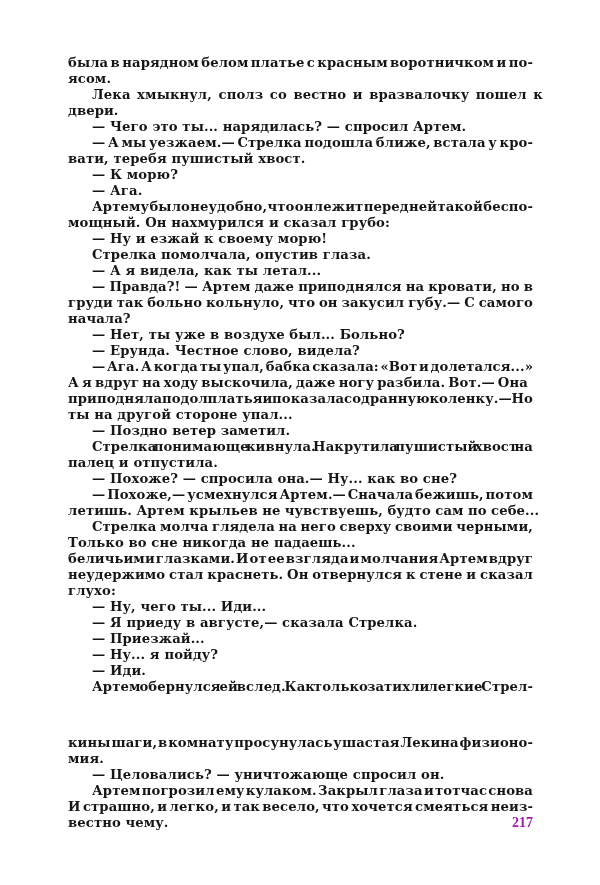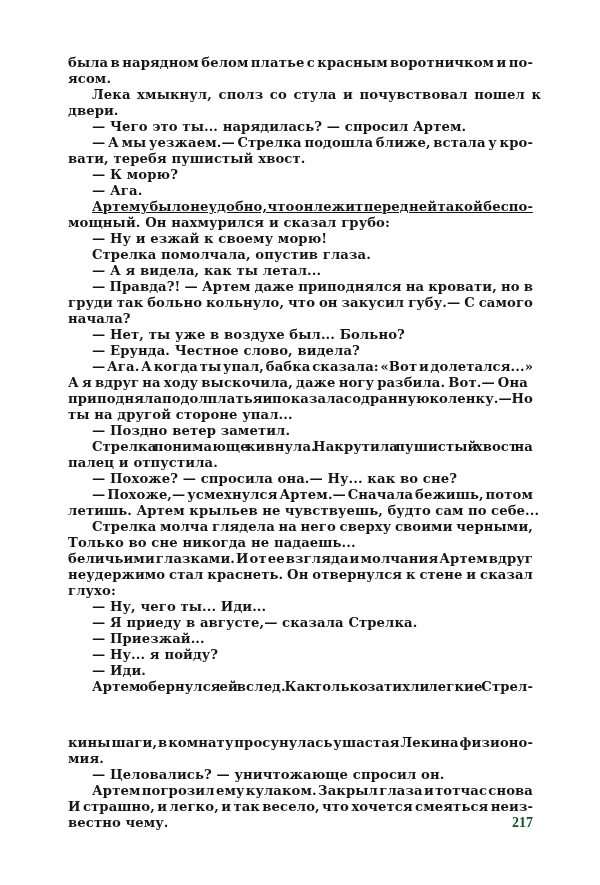--- a/index.html
+++ b/index.html
@@ -46,38 +46,38 @@
   }
   .page-number {
     position: absolute;
     left: 500px;
     top: 815px;
     width: 33px;
     text-align: right;
     font-family: "Liberation Serif", serif;
     font-weight: bold;
     font-size: 14px;
-    color: #14532d;
+    color: #a21caf;
   }
 </style>
 </head>
 <body>
 
 <div class="page">
   <div class="text-column" id="text-column">
       <div class="line" style="text-align-last: left; word-spacing: -2.32639px;">была в нарядном белом платье с красным воротничком и по-</div>
       <div class="line last">ясом.</div>
-      <div class="line indent" style="text-align-last: left; word-spacing: 1.90234px;">Лека хмыкнул, сполз со стула и почувствовал пошел к</div>
+      <div class="line indent" style="text-align-last: left; word-spacing: 1.90234px;">Лека хмыкнул, сполз со вестно и вразвалочку пошел к</div>
       <div class="line last">двери.</div>
       <div class="line indent last">— Чего это ты... нарядилась? — спросил Артем.</div>
       <div class="line indent" style="text-align-last: left; word-spacing: -2.00521px;">— А мы уезжаем.— Стрелка подошла ближе, встала у кро-</div>
       <div class="line last">вати, теребя пушистый хвост.</div>
       <div class="line indent last">— К морю?</div>
       <div class="line indent last">— Ага.</div>
-      <div class="line indent" style="text-align-last: left; word-spacing: -4.30035px; text-decoration: underline;">Артему было неудобно, что он лежит перед ней такой беспо-</div>
+      <div class="line indent" style="text-align-last: left; word-spacing: -4.30035px;">Артему было неудобно, что он лежит перед ней такой беспо-</div>
       <div class="line last">мощный. Он нахмурился и сказал грубо:</div>
       <div class="line indent last">— Ну и езжай к своему морю!</div>
       <div class="line indent last">Стрелка помолчала, опустив глаза.</div>
       <div class="line indent last">— А я видела, как ты летал...</div>
       <div class="line indent" style="text-align-last: left; word-spacing: -0.567708px;">— Правда?! — Артем даже приподнялся на кровати, но в</div>
       <div class="line" style="text-align-last: left; word-spacing: -0.784722px;">груди так больно кольнуло, что он закусил губу.— С самого</div>
       <div class="line last">начала?</div>
       <div class="line indent last">— Нет, ты уже в воздухе был... Больно?</div>
       <div class="line indent last">— Ерунда. Честное слово, видела?</div>
       <div class="line indent" style="text-align-last: left; word-spacing: -2.95469px;">— Ага. А когда ты упал, бабка сказала: «Вот и долетался...»</div>

